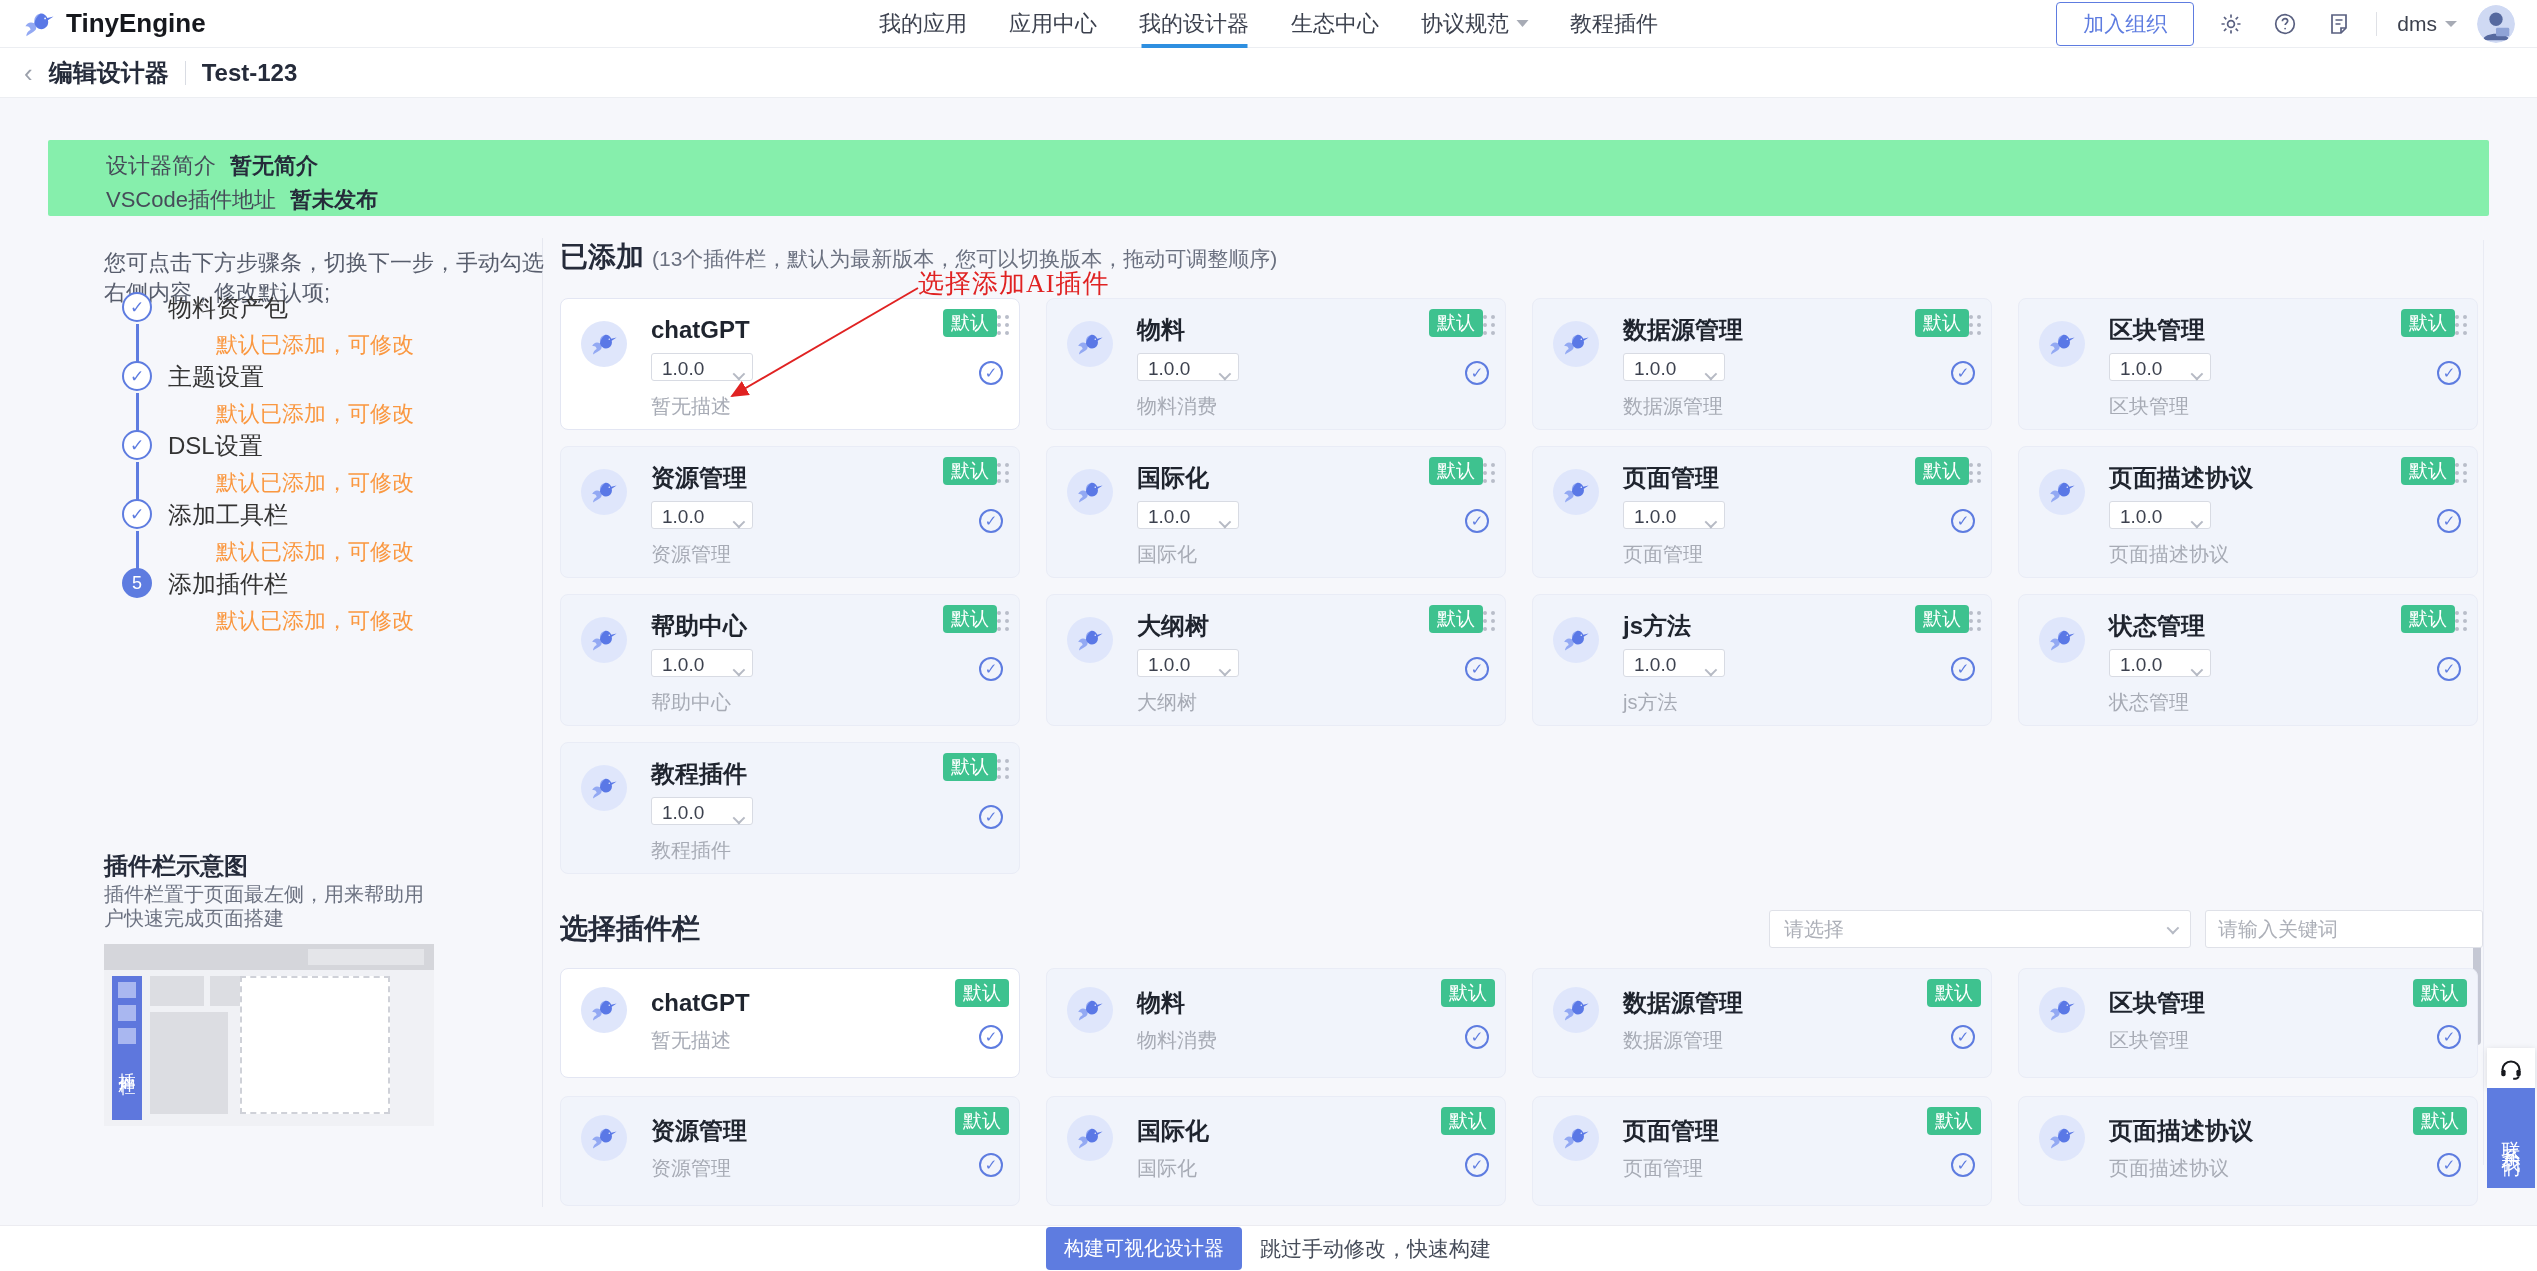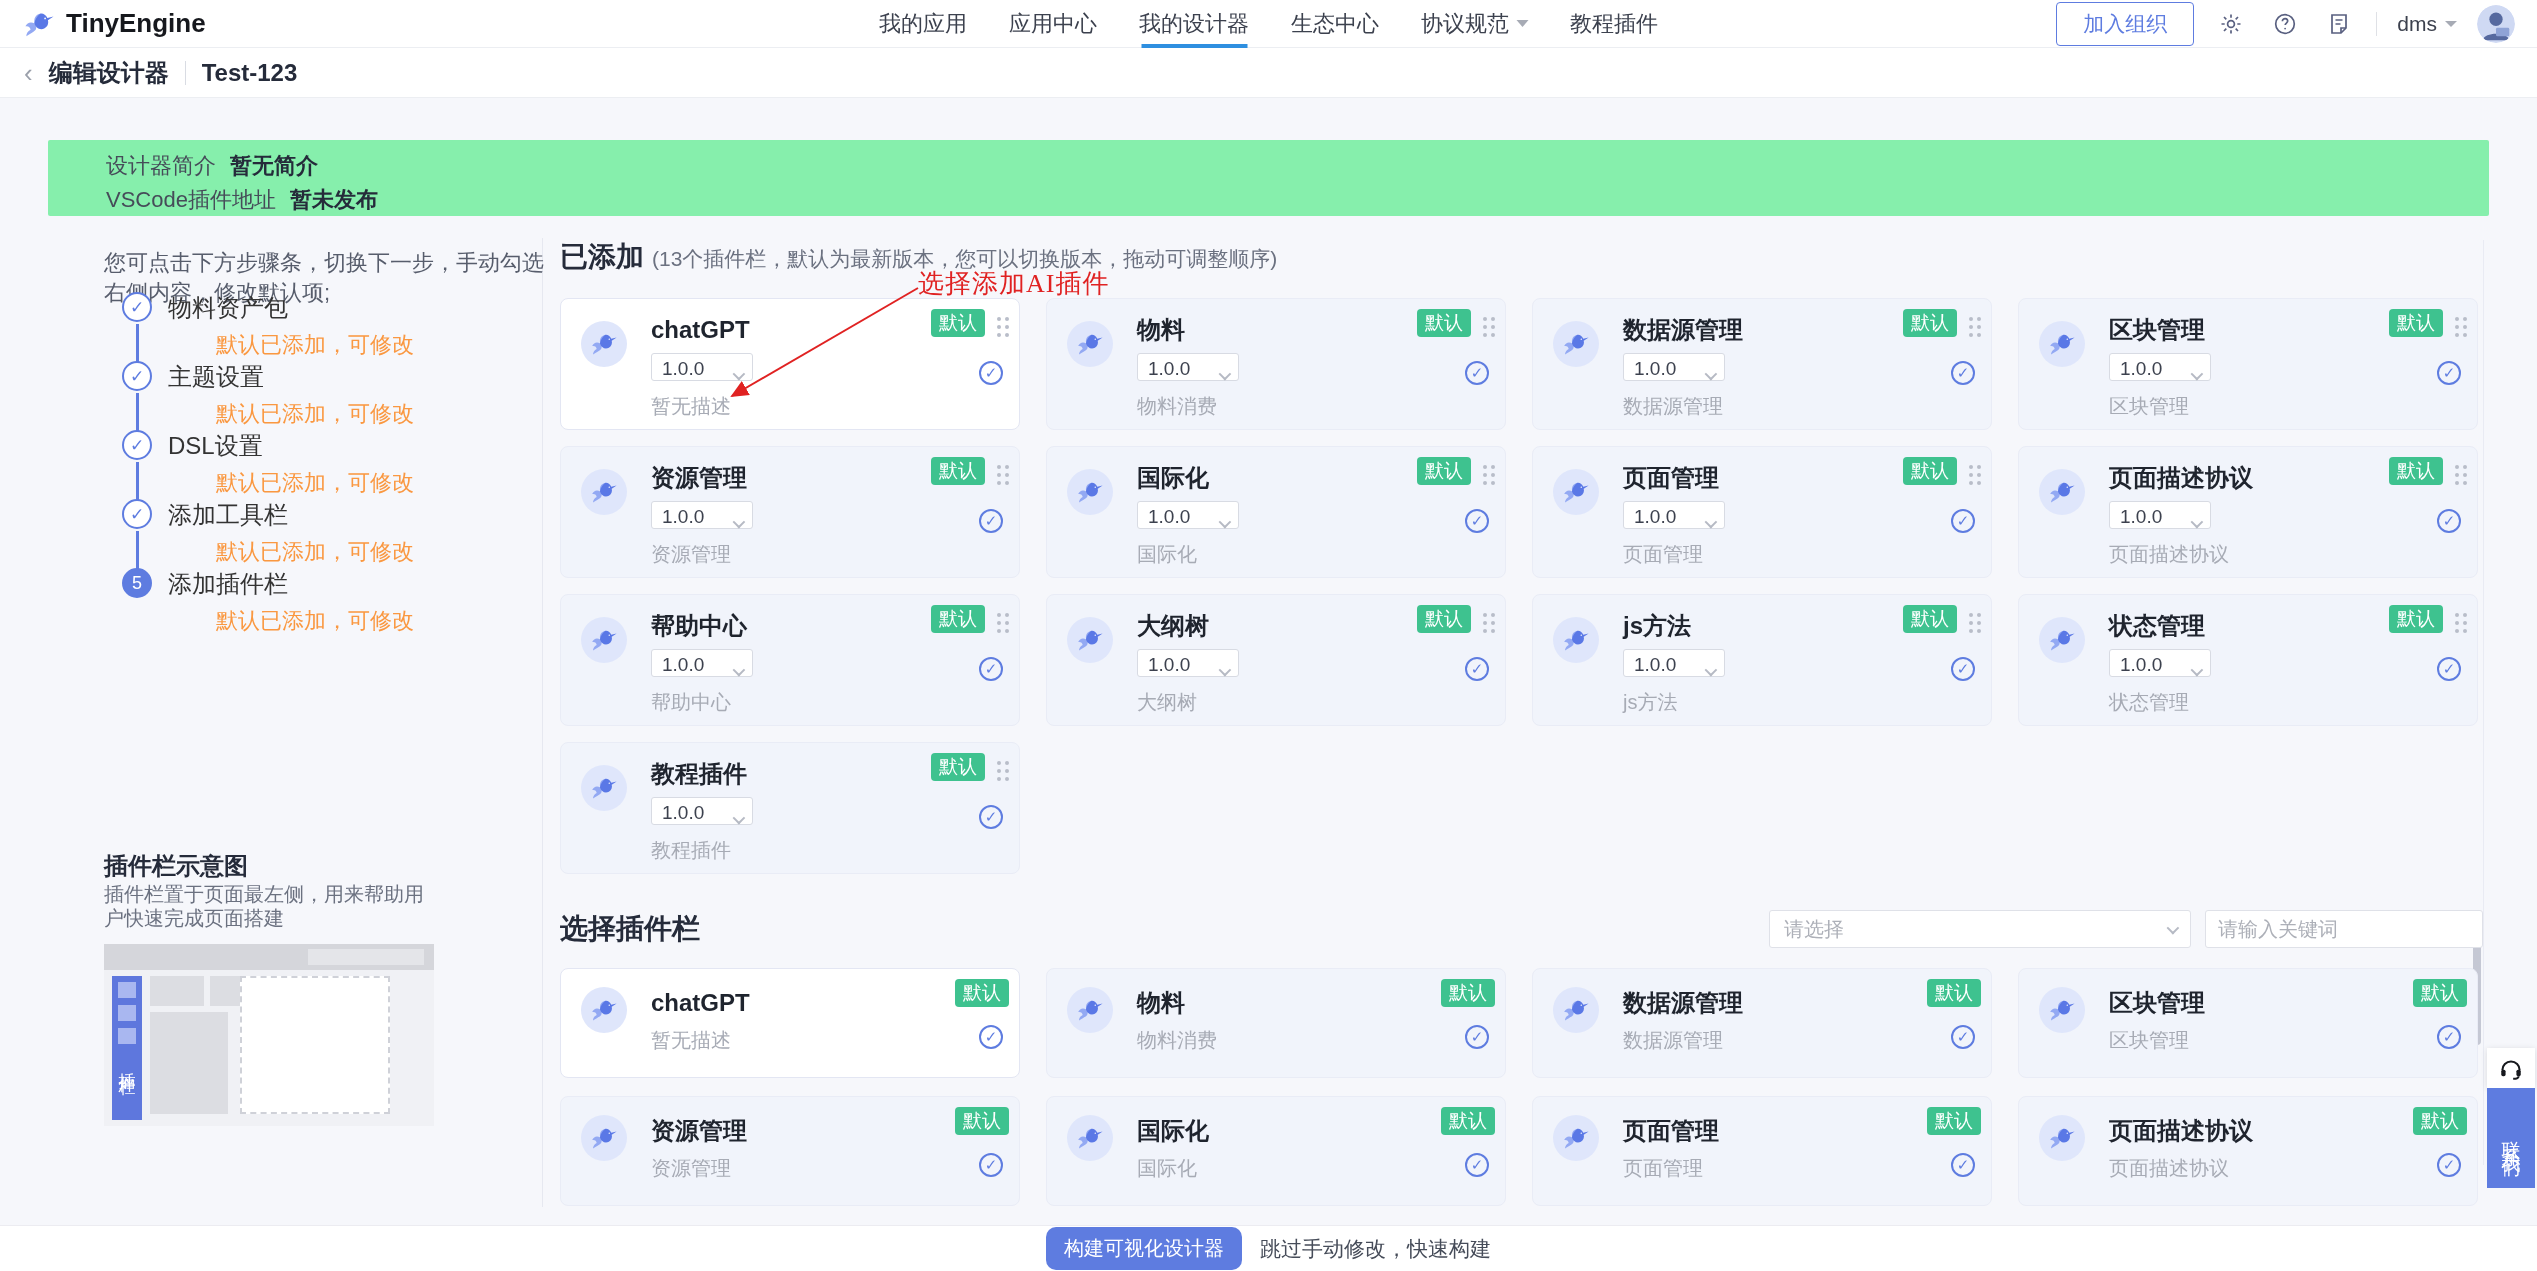--- a/index.html
+++ b/index.html
@@ -81,21 +81,21 @@
   .p-avatar { position:absolute; left:20px; top:22px; width:46px; height:46px; border-radius:50%;
     background:#dfe6fb; display:flex; align-items:center; justify-content:center; }
   .card .p-name { margin-left:70px; font-size:24px; font-weight:bold; color:#1f242e; line-height:26px; }
   .ver-select { margin:10px 0 0 70px; width:102px; height:28px; background:#fff; border:1px solid #d8dbe3;
     border-radius:3px; display:flex; align-items:flex-end; justify-content:space-between;
     padding:0 10px; cursor:pointer; }
   .ver-select span { font-size:19px; color:#3c414e; }
   .chev { width:9px; height:9px; border-right:2px solid #b6bac4; border-bottom:2px solid #b6bac4;
     transform:rotate(45deg) translateY(-2px); }
   .card .p-desc { margin:12px 0 0 70px; font-size:20px; color:#a7abb5; }
-  .corner { position:absolute; top:10px; right:10px; display:flex; align-items:flex-end; gap:12px; }
+  .corner { position:absolute; top:10px; right:10px; display:flex; align-items:center; gap:0; }
   .badge { background:#3ec28f; color:#fff; font-size:19px; border-radius:4px; padding:3px 8px; line-height:22px; }
   .dots { display:grid; grid-template-columns:repeat(2,4px); gap:4px; padding-top:4px; cursor:grab; }
   .dots i { width:4px; height:4px; border-radius:50%; background:#b9bdc9; }
   .check-circle { position:absolute; right:16px; top:62px; width:24px; height:24px; border-radius:50%;
     border:2px solid #5e7ce0; color:#5e7ce0; font-size:15px; display:flex; align-items:center;
     justify-content:center; cursor:pointer; background:transparent; }
 
   
   .select-head-row { margin-top:36px; display:flex; align-items:center; }
   .select-title { font-size:28px; font-weight:bold; }
@@ -115,21 +115,21 @@
   .card.sel .check-circle { top:56px; }
 
   
   .anno-text { position:absolute; left:918px; top:168px; font-family:"Liberation Serif", serif;
     font-size:26px; color:#e02222; letter-spacing:1px; z-index:5; }
   .anno-arrow { position:absolute; left:702px; top:180px; z-index:5; }
 
   
   #footer { position:absolute; left:0; right:0; bottom:0; height:46px; background:#fff;
     border-top:1px solid #ececf1; display:flex; align-items:center; justify-content:center; gap:18px; z-index:30; }
-  .build-btn { background:#5e7ce0; color:#fff; font-size:20px; border:none; border-radius:10px;
+  .build-btn { background:#5e7ce0; color:#fff; font-size:20px; border:none; border-radius:4px;
     padding:8px 18px; cursor:pointer; }
   .skip-text { font-size:21px; color:#464c59; cursor:pointer; }
 
   
   .float-stack { position:absolute; right:2px; top:1048px; width:48px; z-index:31; }
   .headset-btn { width:48px; height:40px; background:#fff; box-shadow:0 1px 6px rgba(0,0,0,.12);
     display:flex; align-items:center; justify-content:center; cursor:pointer; }
   .contact-btn { width:48px; height:100px; background:#5e7ce0; color:#fff; font-size:19px;
     display:flex; align-items:center; justify-content:center; cursor:pointer;
     writing-mode:vertical-lr; letter-spacing:6px; }

